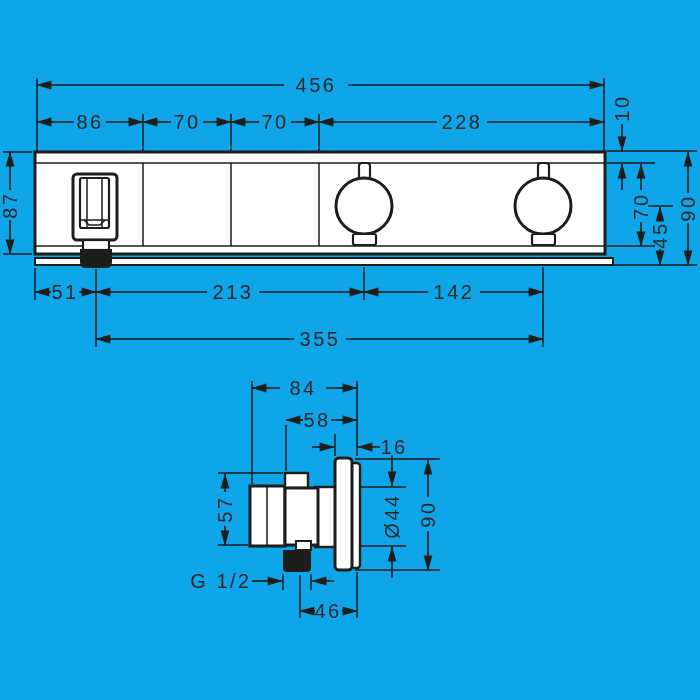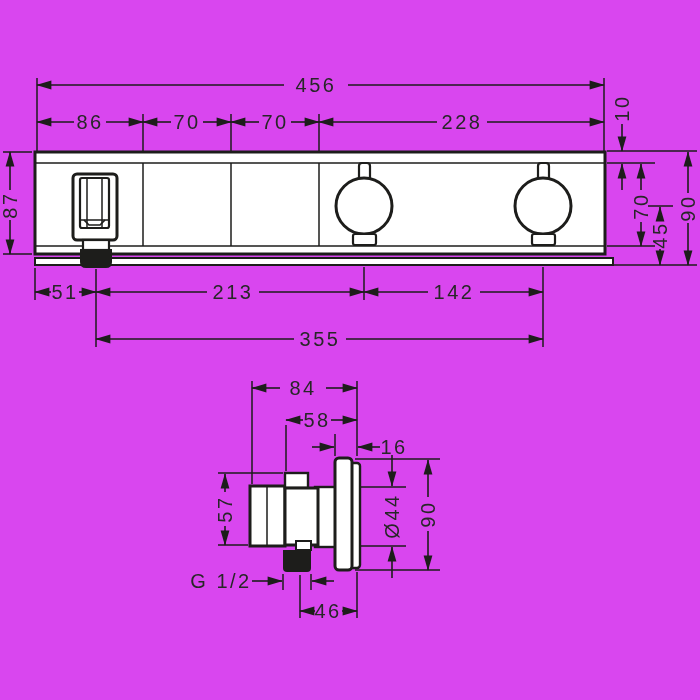--- a/index.html
+++ b/index.html
@@ -1,16 +1,16 @@
 <!DOCTYPE html>
 <html><head>
 <meta charset="utf-8">
 <style>
   html,body{margin:0;padding:0;background:#ffffff;}
-  .canvas{position:relative;width:700px;height:700px;background:#d946ef;overflow:hidden;}
+  .canvas{position:relative;width:700px;height:700px;background:#0ea5e9;overflow:hidden;}
   svg{position:absolute;left:0;top:0;}
   .lbl{
     font-family:"Liberation Sans","DejaVu Sans",sans-serif;
     font-size:20px;
     letter-spacing:2.5px;
     fill:#272727;
     text-anchor:middle;
   }
   .shape{stroke:#1d1d1b;fill:#ffffff;}
   .noline{stroke:none;}

